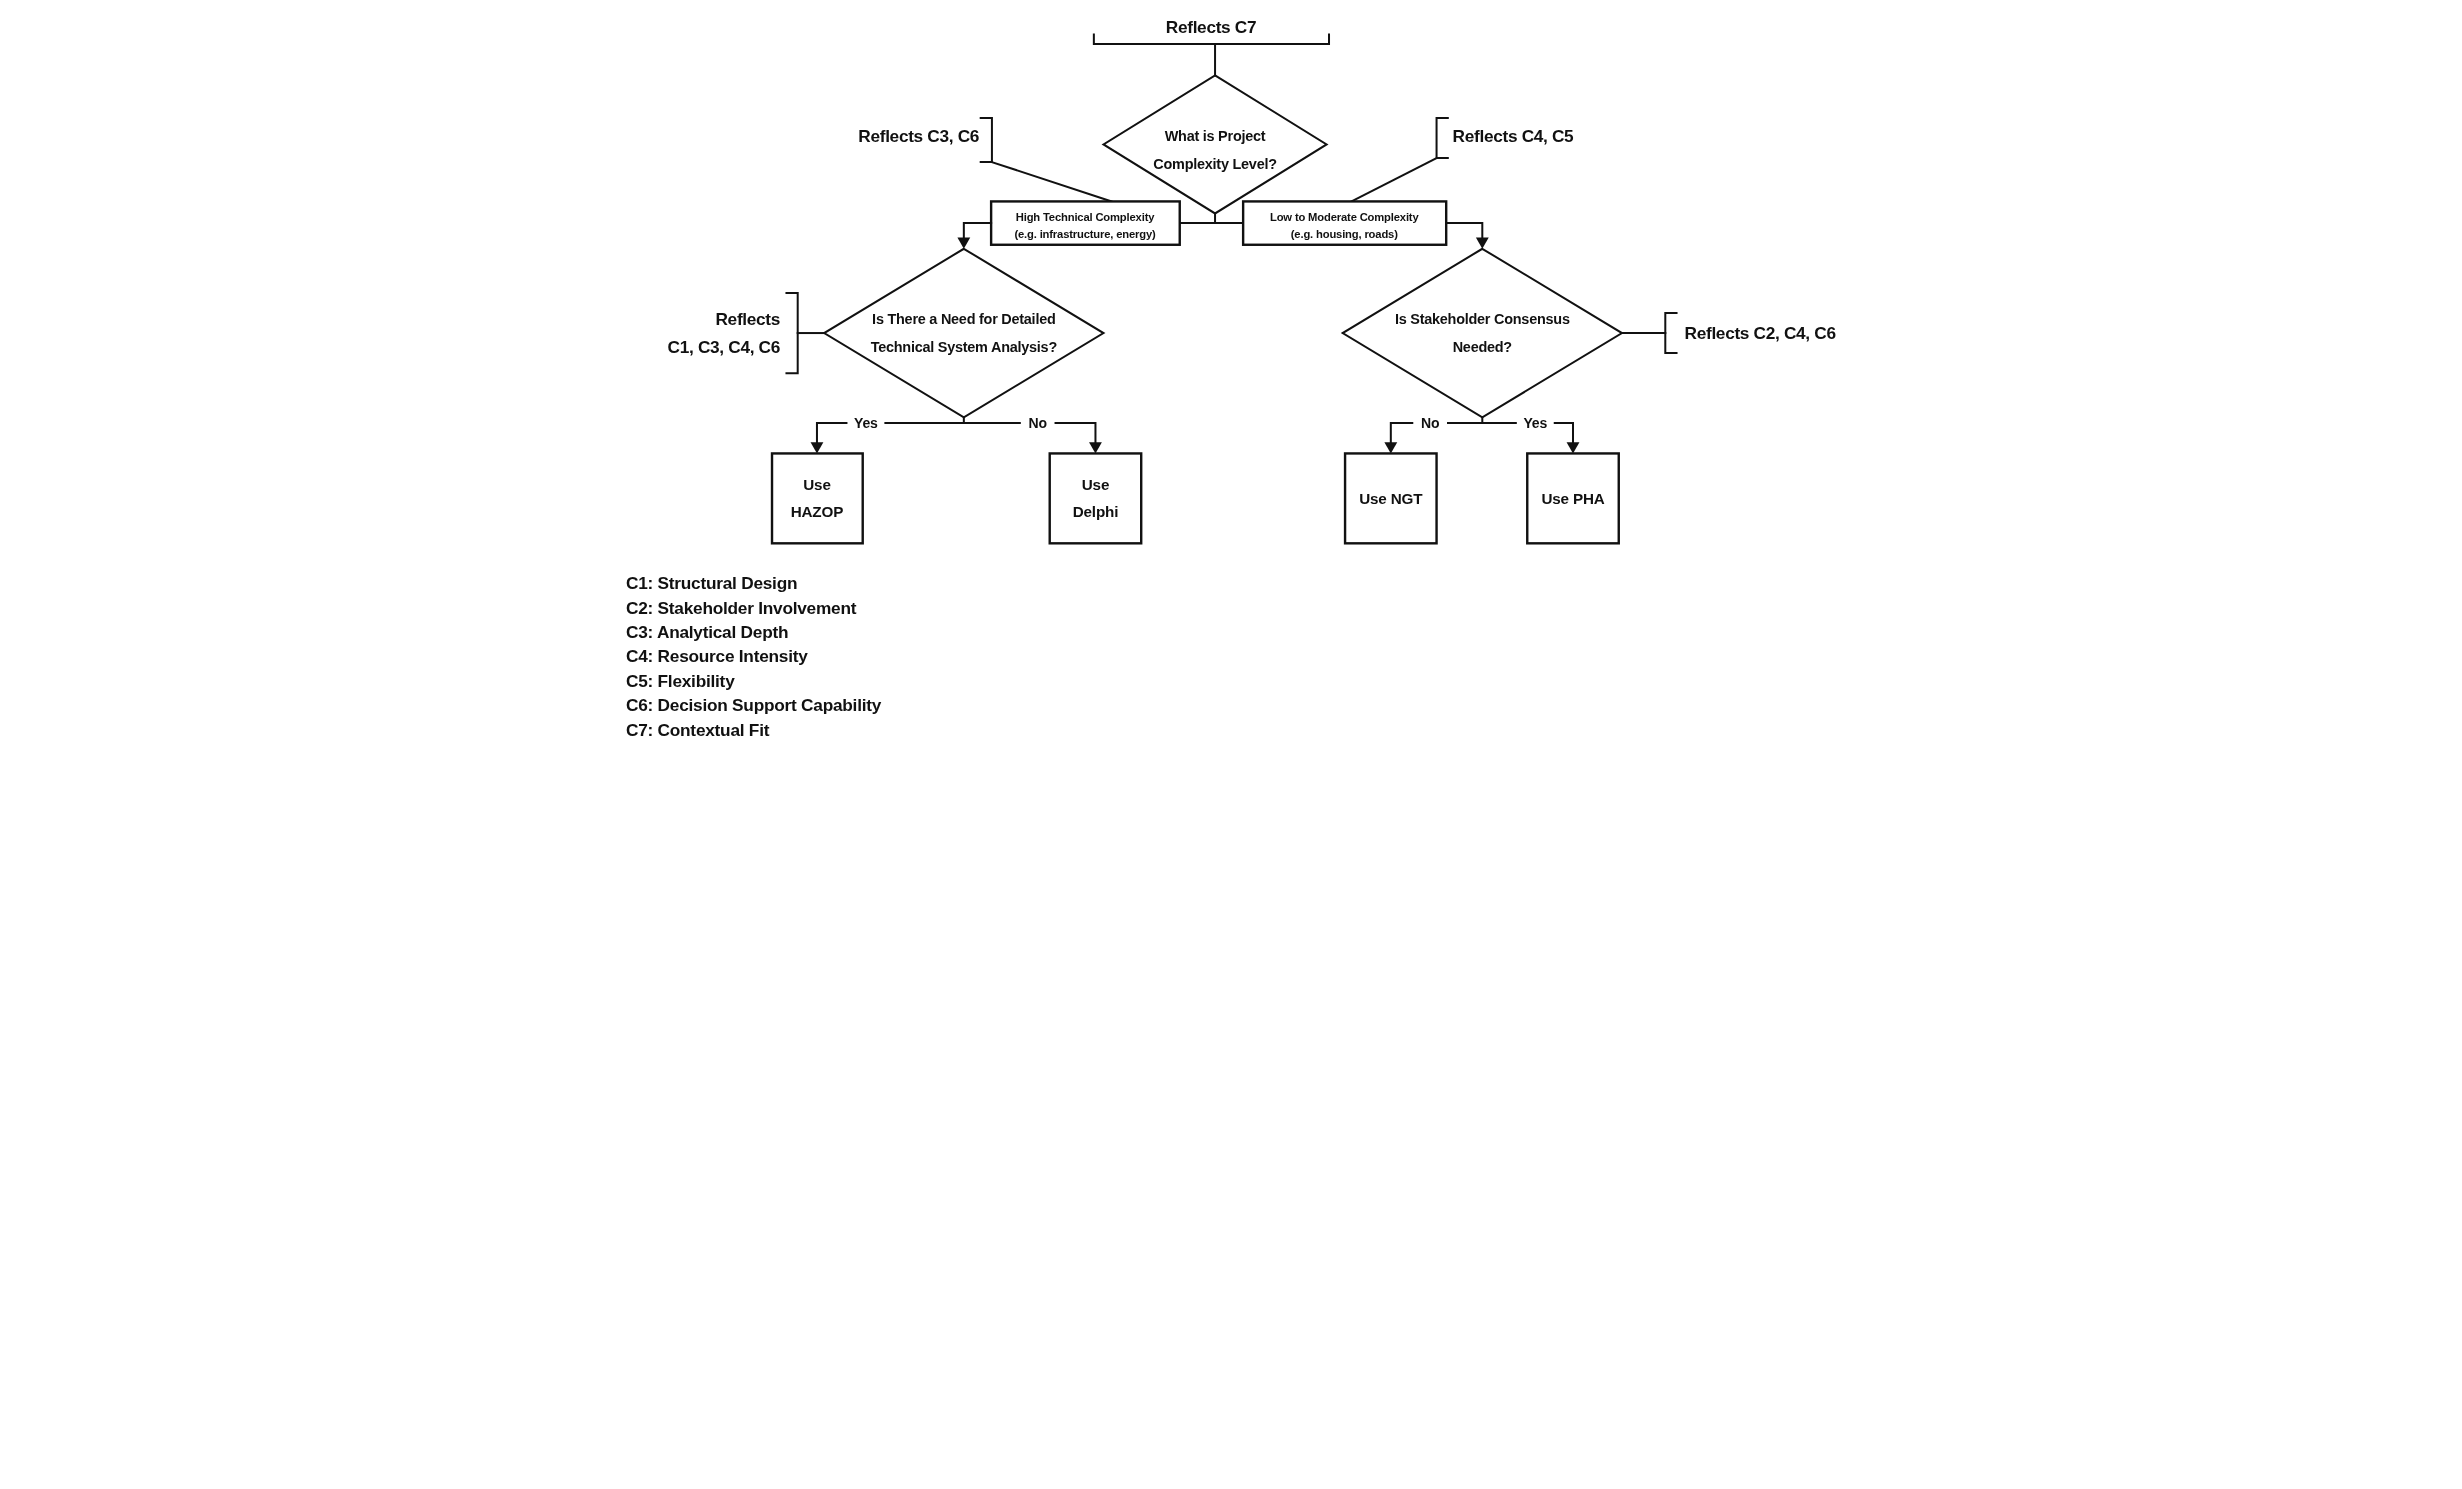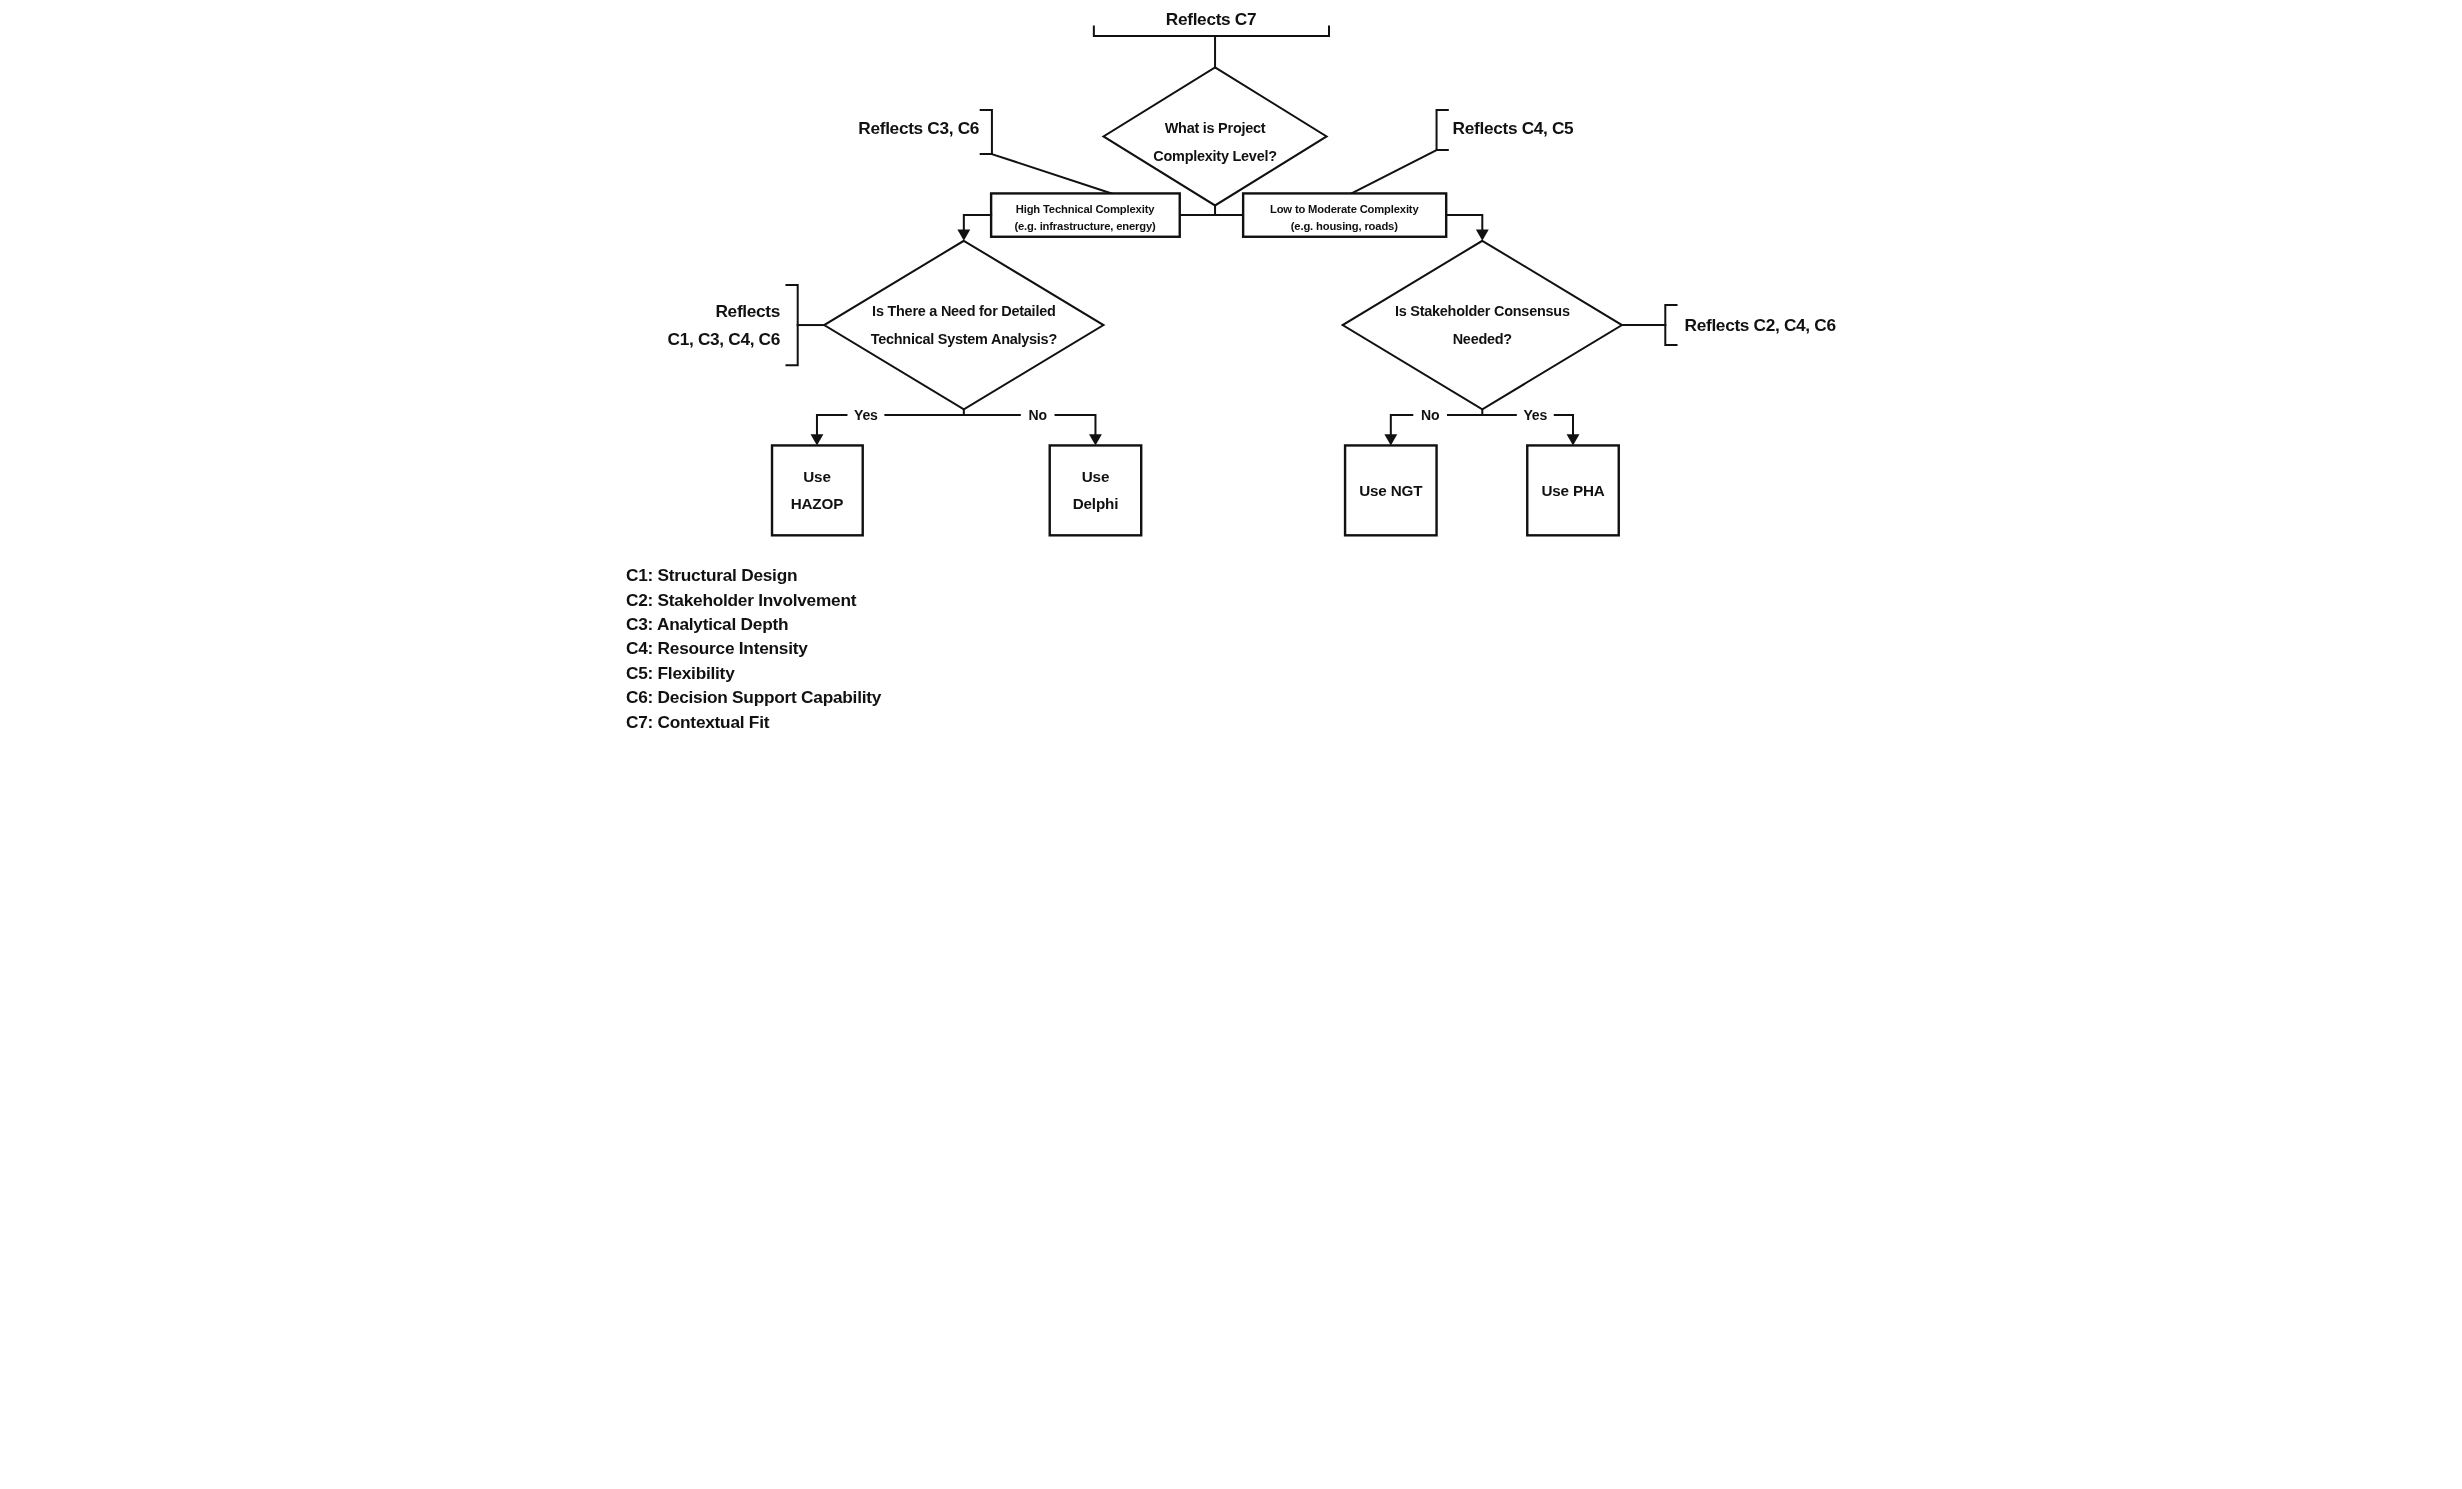--- a/index.html
+++ b/index.html
@@ -1,17 +1,17 @@
 <!DOCTYPE html>
 <html style="font-size:13px"><head>
 <meta charset="utf-8">
 <title>Risk Method Selection Flowchart</title>
 <style>
   html,body{margin:0;padding:0;background:#ffffff;}
-  .stage{width:1231px;margin:0 auto;background:#ffffff;}
+  .stage{width:1231px;margin:8px auto;background:#ffffff;}
   svg{display:block;width:100%;height:auto;background:#ffffff;}
   text{font-family:"Liberation Sans","DejaVu Sans",sans-serif;font-weight:700;fill:#111111;}
   .ann{font-size:21.5px;letter-spacing:-0.4px;}
   .node{font-size:18px;letter-spacing:-0.3px;}
   .small{font-size:14px;letter-spacing:-0.2px;}
   .result{font-size:19px;letter-spacing:-0.2px;}
   .yn{font-size:17.5px;letter-spacing:-0.2px;}
   .legend-t{font-size:21.5px;letter-spacing:-0.3px;}
   .s{stroke:#111111;stroke-width:2.5;fill:none;stroke-linecap:square;}
   .sb{stroke:#111111;stroke-width:3;fill:#ffffff;}

